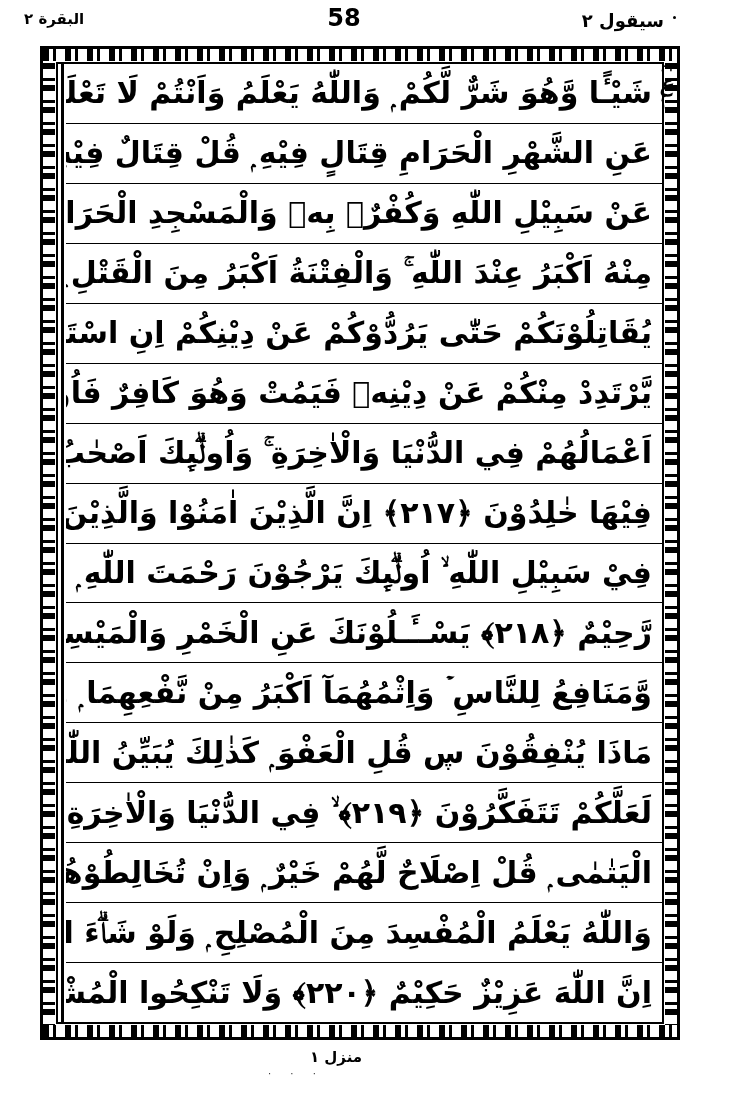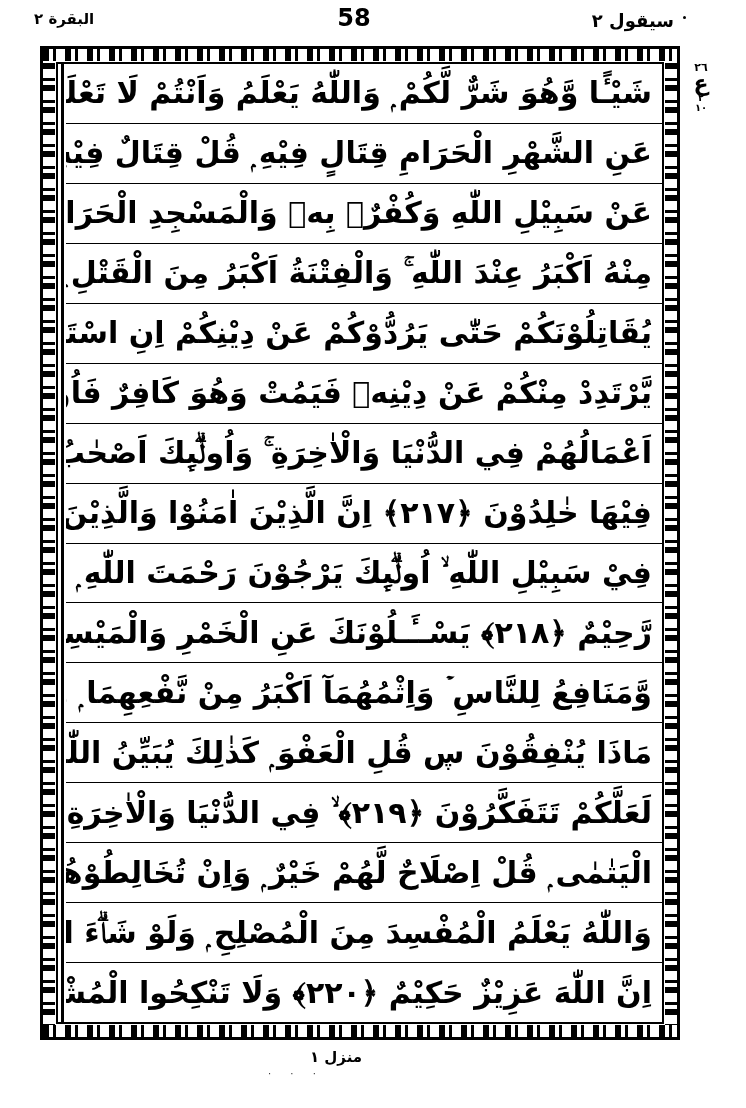--- a/index.html
+++ b/index.html
@@ -10,21 +10,21 @@
   body {
     width: 746px;
     height: 1108px;
     position: relative;
     overflow: hidden;
     font-family: "DejaVu Sans", sans-serif;
     color: #000;
   }
   .header {
     position: absolute;
-    left: 34px;
+    left: 24px;
     top: 4px;
     width: 640px;
     height: 40px;
     text-align: right;
   }
   .hdr-left {
     position: absolute;
     left: 0;
     top: 6px;
     font-size: 15px;
@@ -125,26 +125,27 @@
   .ayah-line span.txt {
     display: block;
     width: 100%;
     text-align: justify;
     text-align-last: justify;
   }
 
   
   .ruku-marker {
     position: absolute;
-    left: 688px;
+    left: 660px;
     top: 62px;
     width: 26px;
-    text-align: center;
+    text-align: left;
     font-weight: bold;
     line-height: 1;
+    font-style: italic;
   }
   .ruku-top { font-size: 11px; display: block; }
   .ruku-ain { font-size: 22px; display: block; }
   .ruku-mid { font-size: 10px; display: block; margin-top: -2px; }
   .ruku-bot { font-size: 10px; display: block; }
 
   .footer {
     position: absolute;
     left: 0;
     top: 1048px;

